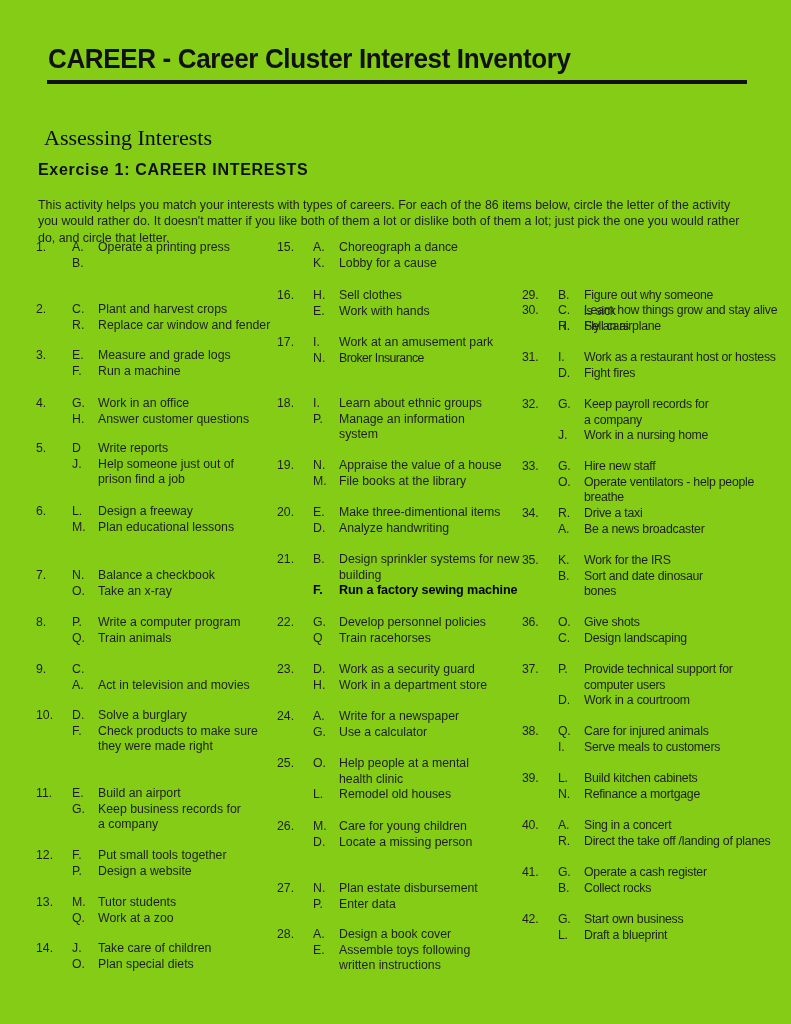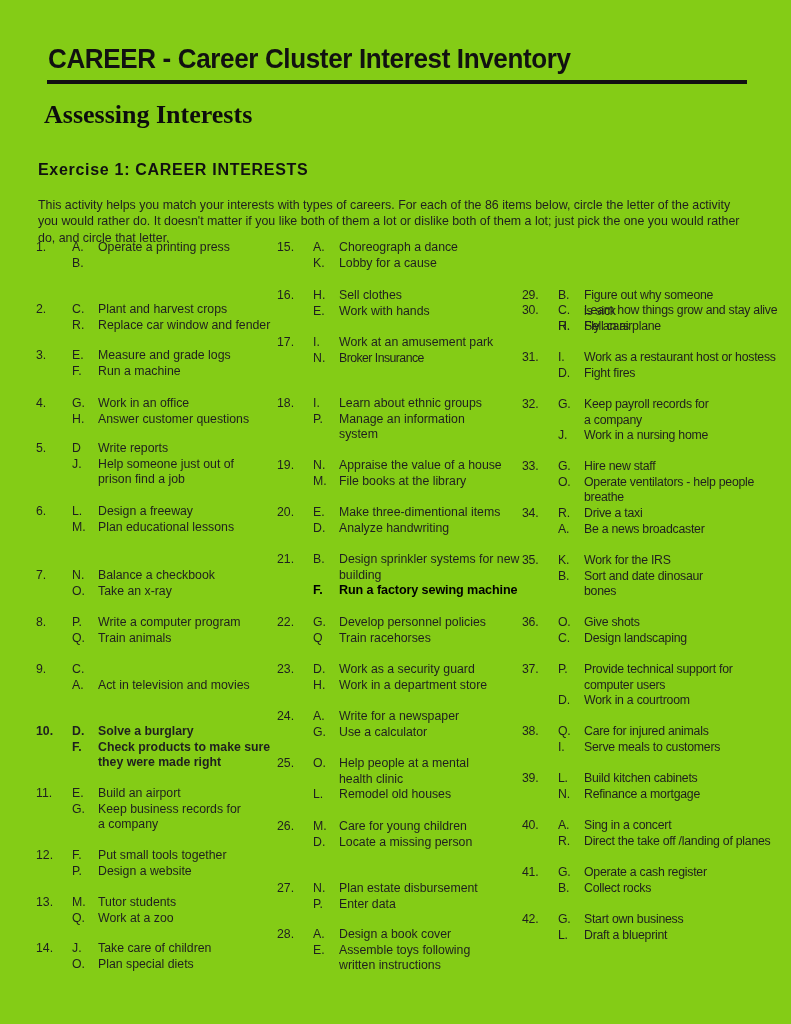--- a/index.html
+++ b/index.html
@@ -42,24 +42,24 @@
     position: absolute;
     left: 47px;
     top: 80px;
     width: 700px;
     height: 4px;
     background: #111111;
   }
   #section-heading {
     position: absolute;
     left: 44px;
-    top: 99px;
+    top: 122px;
     font-family: "Liberation Serif", serif;
-    font-weight: bold;
-    font-size: 26px;
+    font-weight: normal;
+    font-size: 22px;
     line-height: 32px;
     color: #0d0d0d;
     white-space: nowrap;
   }
   #exercise-heading {
     position: absolute;
     left: 38px;
     top: 161px;
     font-family: "Liberation Sans", sans-serif;
     font-weight: bold;
@@ -276,21 +276,21 @@
         <div class="options">
           <div class="option">
             <span class="option-letter">C.</span>
           </div>
           <div class="option">
             <span class="option-letter">A.</span>
             <span class="option-text">Act in television and movies</span>
           </div>
         </div>
       </div>
-      <div class="item" style="top: 484px; font-weight: bold;">
+      <div class="item" style="top: 468px;">
         <span class="item-number">10.</span>
         <div class="options">
           <div class="option">
             <span class="option-letter">D.</span>
             <span class="option-text">Solve a burglary</span>
           </div>
           <div class="option">
             <span class="option-letter">F.</span>
             <span class="option-text">Check products to make sure<span class="cont">they were made right</span></span>
           </div>

